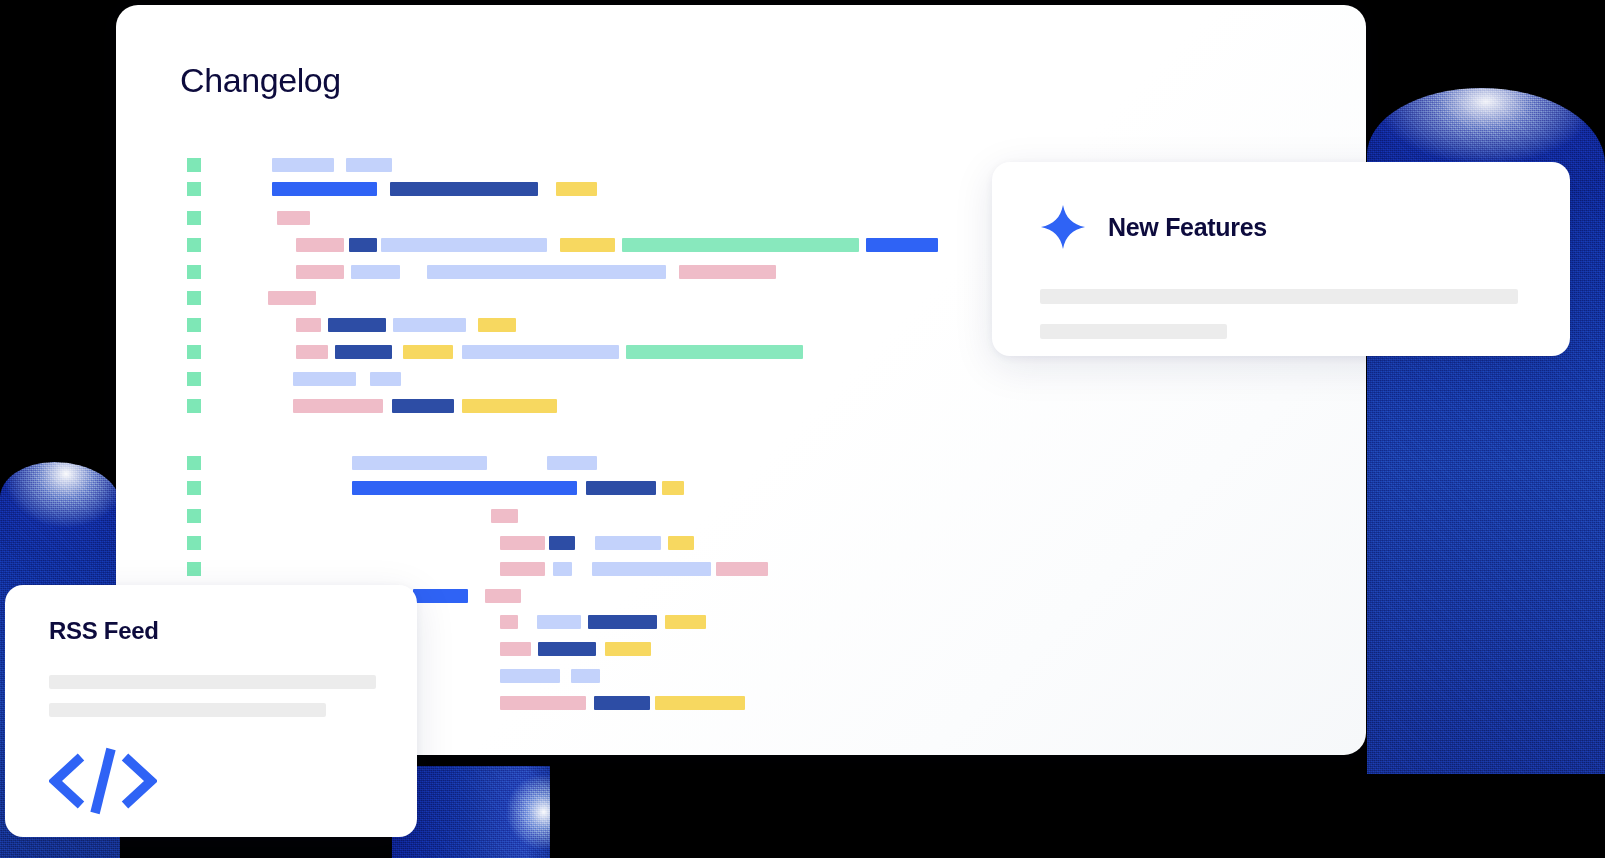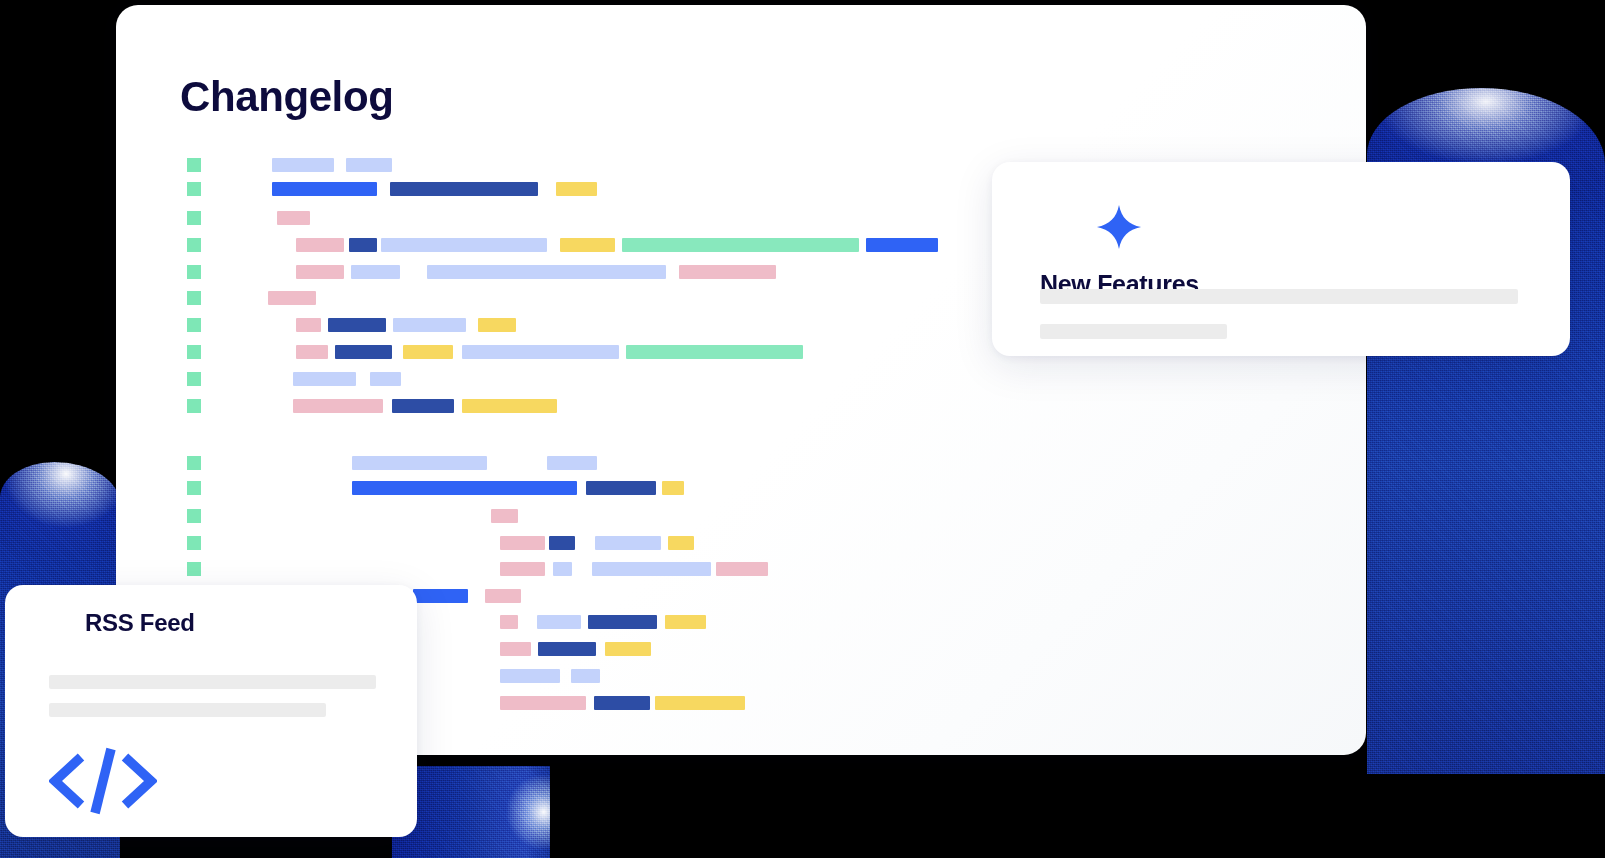--- a/index.html
+++ b/index.html
@@ -58,22 +58,22 @@
 
   
   .panel{
     position:absolute;left:116px;top:5px;width:1250px;height:750px;
     background:linear-gradient(135deg,#ffffff 0%,#ffffff 55%,#fbfcfd 78%,#f6f8fa 100%);
     border-radius:22px;
     box-shadow:0 2px 26px rgba(20,30,90,.07);
     overflow:hidden;
   }
   .panel-title{
-    position:absolute;left:64px;top:68px;
-    font-size:42px;font-weight:700;color:#0d0b3d;
+    position:absolute;left:64px;top:56px;
+    font-size:34px;font-weight:400;color:#0d0b3d;
     letter-spacing:-0.4px;
   }
 
   
   .rows{position:absolute;left:0;top:0;width:100%;height:100%;}
   .row{position:absolute;height:14px;left:0;right:0;}
   .marker{
     position:absolute;left:187px;width:14px;height:14px;top:0;
     background:#7ee7b6;
   }
@@ -82,21 +82,21 @@
   
   .card{
     position:absolute;background:#ffffff;border-radius:18px;
     box-shadow:0 10px 40px rgba(15,25,80,.10), 0 2px 8px rgba(15,25,80,.06);
   }
   .card-nf{left:992px;top:162px;width:578px;height:194px;}
   .card-up{left:992px;top:396px;width:578px;height:200px;}
   .card-rss{left:5px;top:585px;width:412px;height:252px;}
 
   .card-head{display:flex;align-items:center;gap:22px;}
-  .card-nf .card-head{position:absolute;left:48px;top:42px;flex-direction:column;}
+  .card-nf .card-head{position:absolute;left:48px;top:42px;}
   .card-up .card-head{position:absolute;left:48px;top:44px;}
   .card-title{
     font-size:25px;font-weight:800;color:#0d0b3d;letter-spacing:-0.3px;
     line-height:1;white-space:nowrap;
   }
   .rss-title{
     position:absolute;left:48px;top:618px;
     font-size:24px;font-weight:800;color:#0d0b3d;letter-spacing:-0.3px;
   }
   .sparkle{width:46px;height:46px;display:block;flex:none;}
@@ -249,21 +249,21 @@
         </svg>
       </span>
       <span class="card-title">New Features</span>
     </div>
     <div class="skel" style="left:48px;top:127px;width:478px;"></div>
     <div class="skel" style="left:48px;top:162px;width:187px;"></div>
   </div>
 
 
   <div class="card card-rss">
-    <div class="rss-title" style="position:absolute;left:44px;top:24px;margin-left:36px;">RSS Feed</div>
+    <div class="rss-title" style="position:absolute;left:44px;top:32px;">RSS Feed</div>
     <div class="skel" style="left:44px;top:90px;width:327px;height:14px;"></div>
     <div class="skel" style="left:44px;top:118px;width:277px;height:14px;"></div>
     <span class="code-icon" style="left:44px;top:158px;">
       <svg width="108" height="76" viewBox="0 0 108 76" aria-hidden="true">
         <g stroke="#2f63f5" stroke-width="9.5" fill="none" stroke-linecap="butt" stroke-linejoin="miter">
           <polyline points="32,14 6,38 32,62"></polyline>
           <polyline points="76,14 102,38 76,62"></polyline>
           <line x1="62" y1="6" x2="46" y2="70"></line>
         </g>
       </svg>

